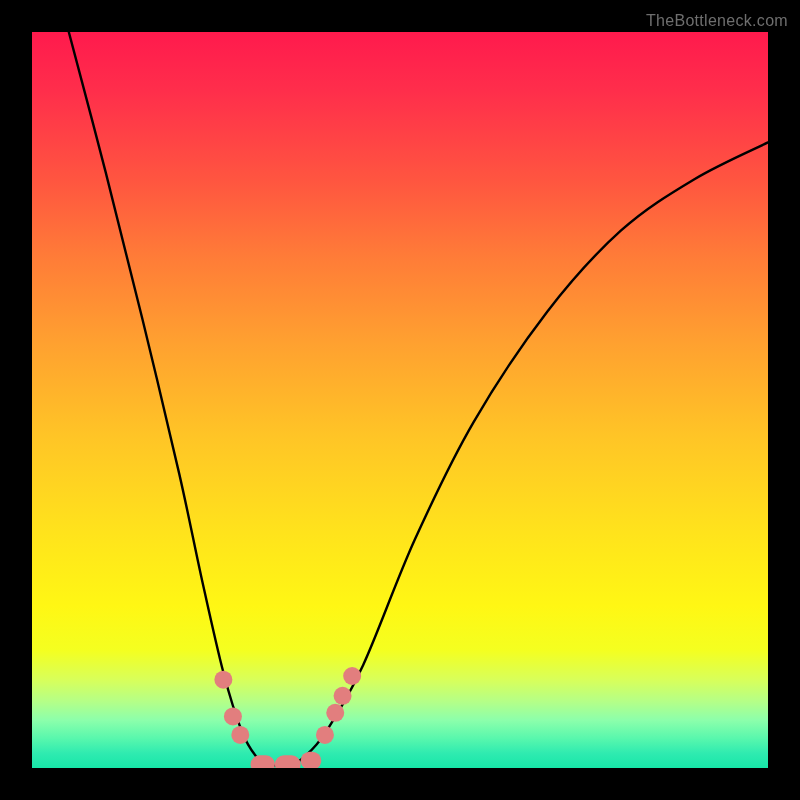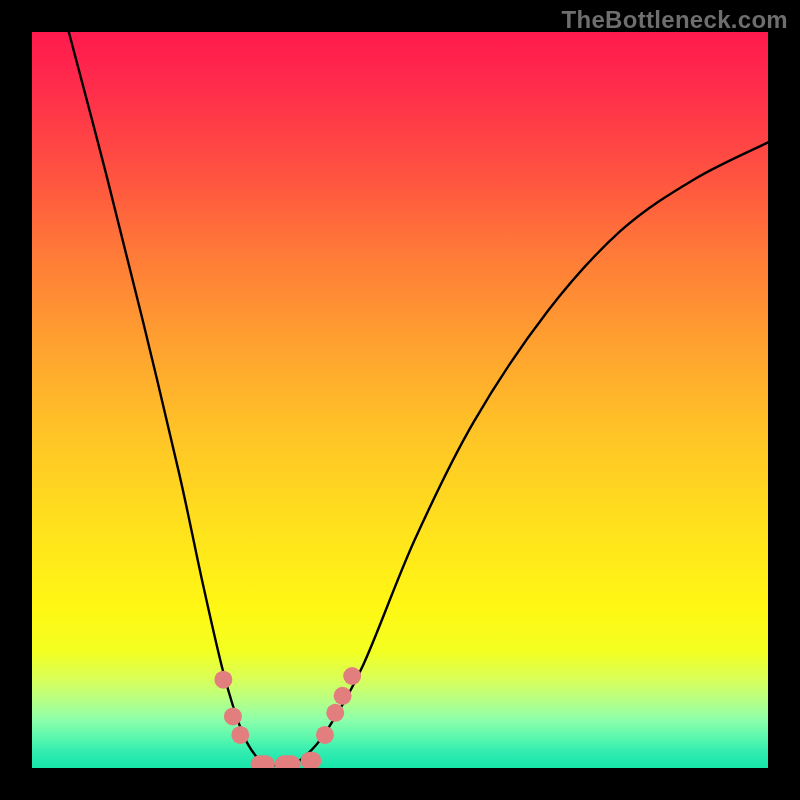--- a/index.html
+++ b/index.html
@@ -36,25 +36,25 @@
       #d8ff5a 88%,
       #b4ff88 91%,
       #8cffab 93.5%,
       #58f7ad 96%,
       #2febb0 98%,
       #17e6a8 100%
     );
   }
   .watermark {
     position: absolute;
-    top: 6px;
+    top: 12px;
     right: 12px;
     color: #6e6e6e;
-    font-size: 24px;
-    font-weight: 700;
+    font-size: 16px;
+    font-weight: 400;
     letter-spacing: 0.3px;
     user-select: none;
   }
   svg.curves {
     position: absolute;
     left: 0;
     top: 0;
   }
 </style>
 </head>

